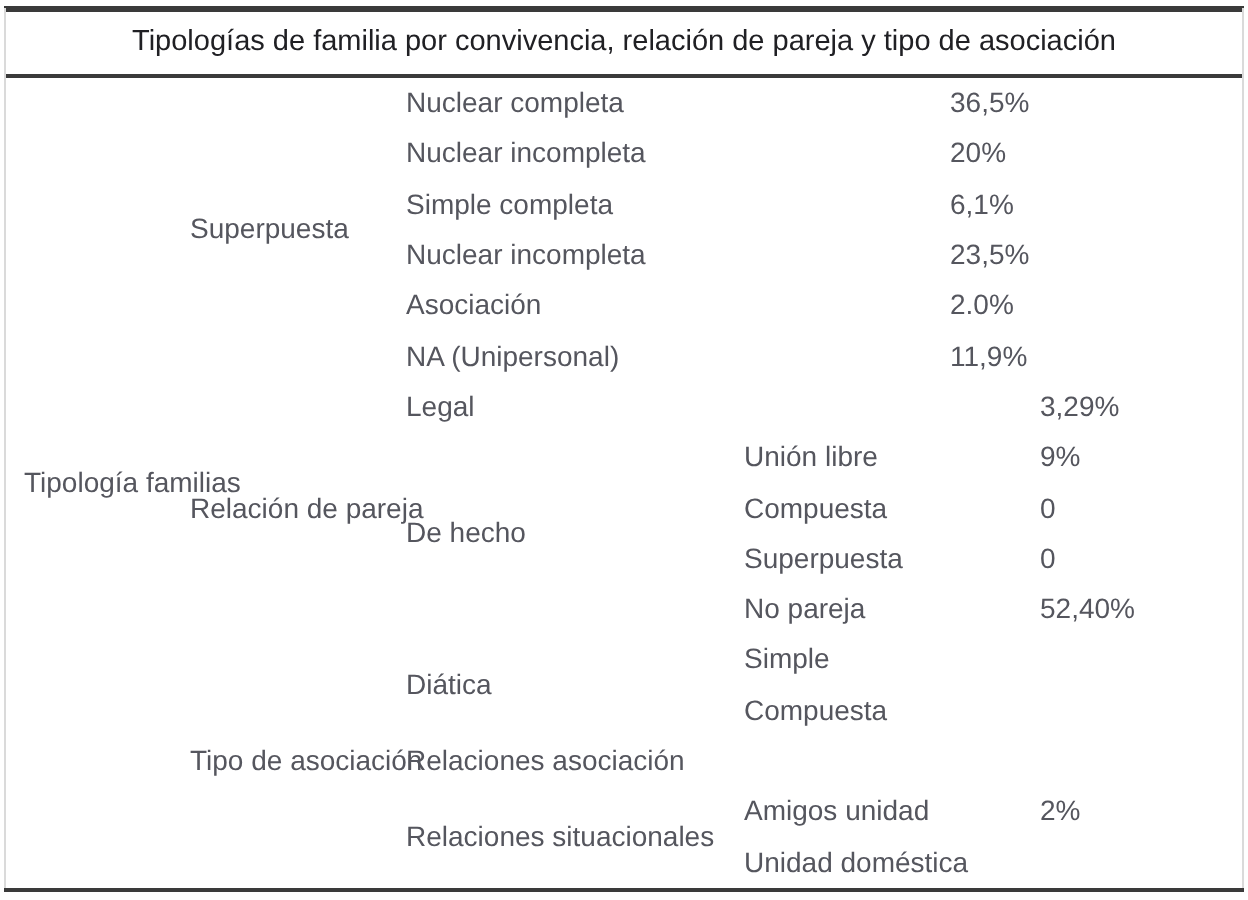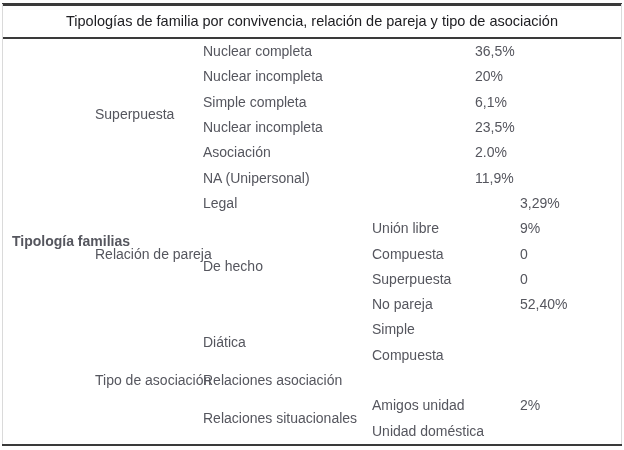--- a/index.html
+++ b/index.html
@@ -32,21 +32,21 @@
   table.typology tr { height: 25.3px; }
   table.typology td {
     padding: 0;
     font-size: 14px;
     line-height: 17px;
     color: #55565e;
     vertical-align: middle;
     white-space: nowrap;
     overflow: visible;
   }
-  td.c1 { white-space: normal; font-weight: bold; }
+  td.c1 { white-space: normal; }
   td.c2 { white-space: normal; padding-right: 14px; }
   td.v  { text-align: left; }
 </style>
 </head>
 <body>
 
 <div class="page">
   <div class="edge edge-left"></div>
   <div class="edge edge-right"></div>
 

